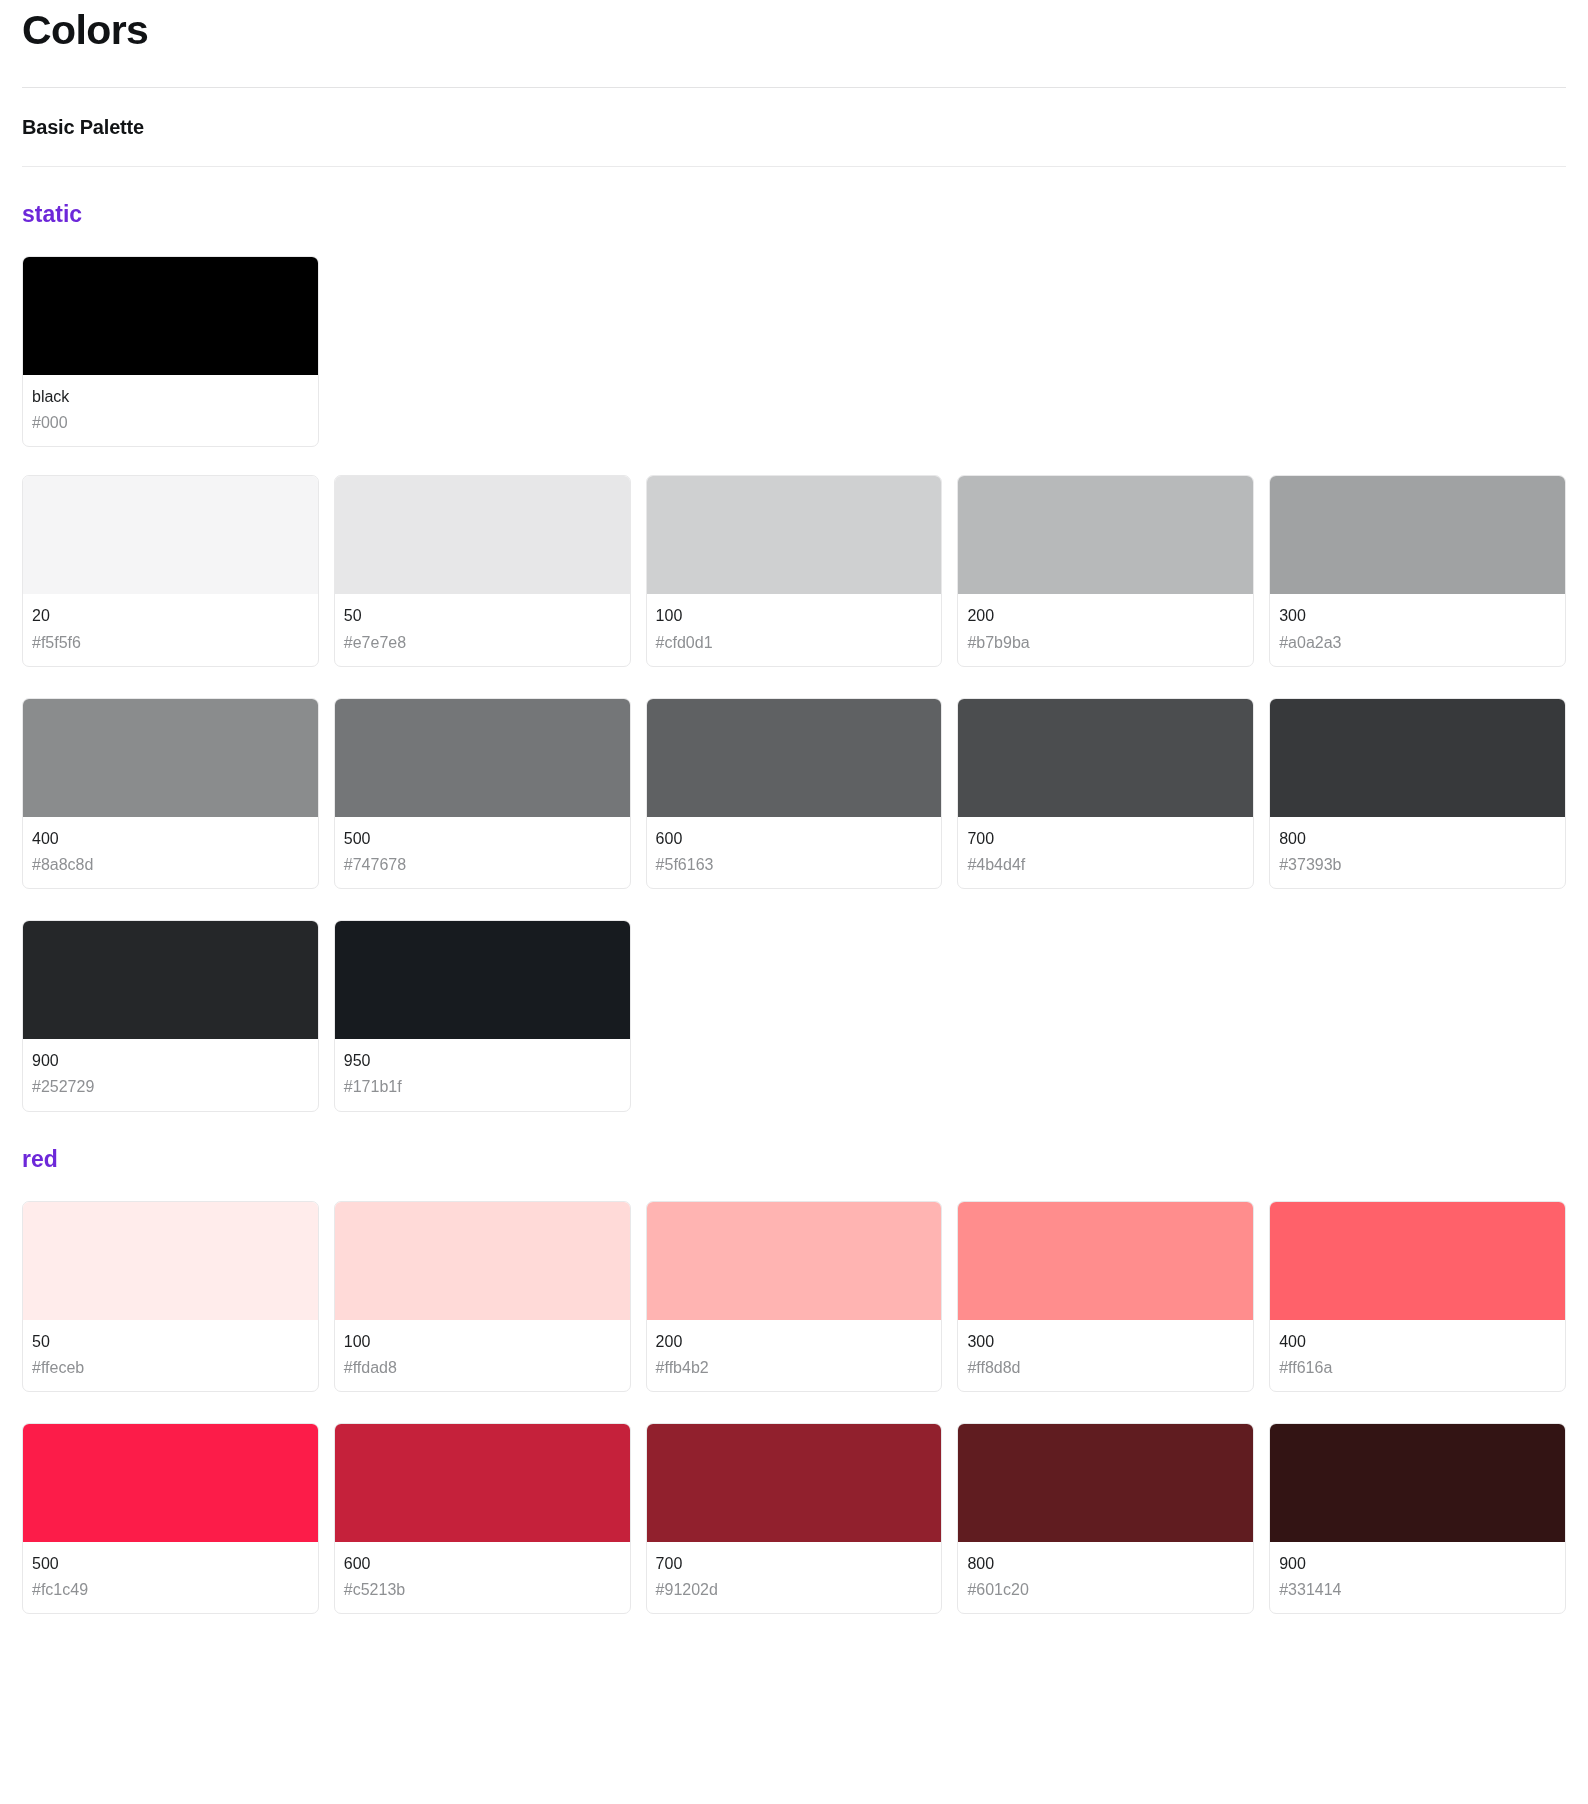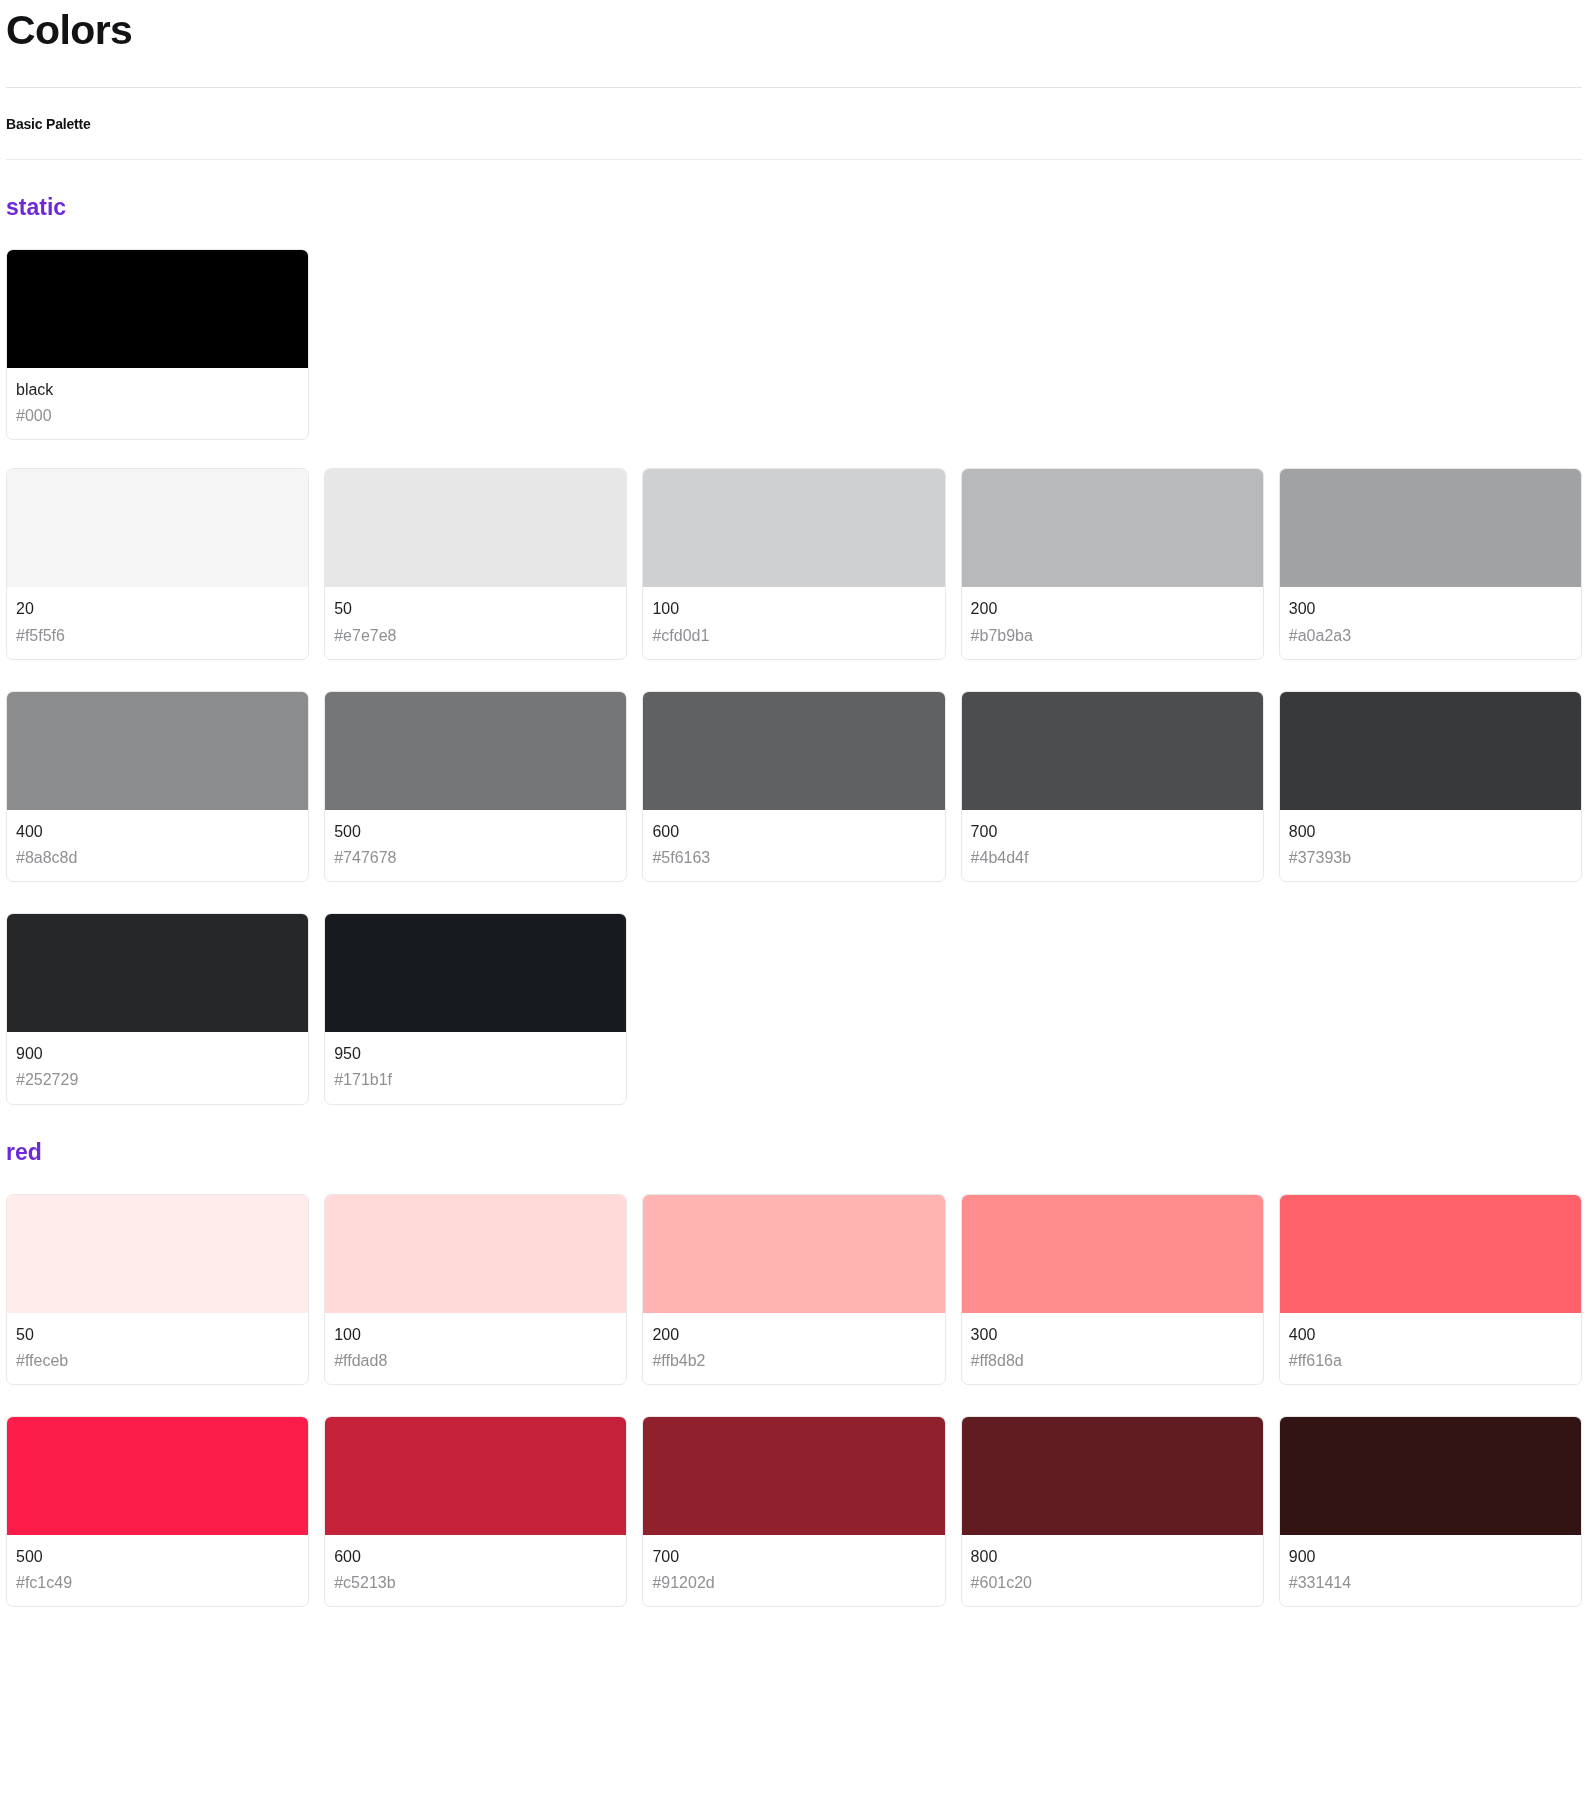--- a/index.html
+++ b/index.html
@@ -9,38 +9,38 @@
     background: #ffffff;
     font-family: "Liberation Sans", sans-serif;
     color: #111315;
   }
   body {
     width: 1588px;
     min-height: 1804px;
     -webkit-font-smoothing: antialiased;
   }
   .page {
-    padding: 0 6px;
+    padding: 0 22px;
   }
   .page-title {
     font-size: 41px;
     font-weight: bold;
     letter-spacing: -0.6px;
     line-height: 1.1;
     margin: 8px 0 0 0;
     color: #111315;
   }
   .rule {
     height: 1px;
     background: #e3e3e4;
     margin: 34px 0 0 0;
     width: 100%;
   }
   .section-title {
-    font-size: 14px;
+    font-size: 20px;
     font-weight: bold;
     letter-spacing: -0.2px;
     margin: 28px 0 0 0;
     color: #111315;
   }
   .rule-thin {
     height: 1px;
     background: #eaeaeb;
     margin: 27px 0 0 0;
     width: 100%;

